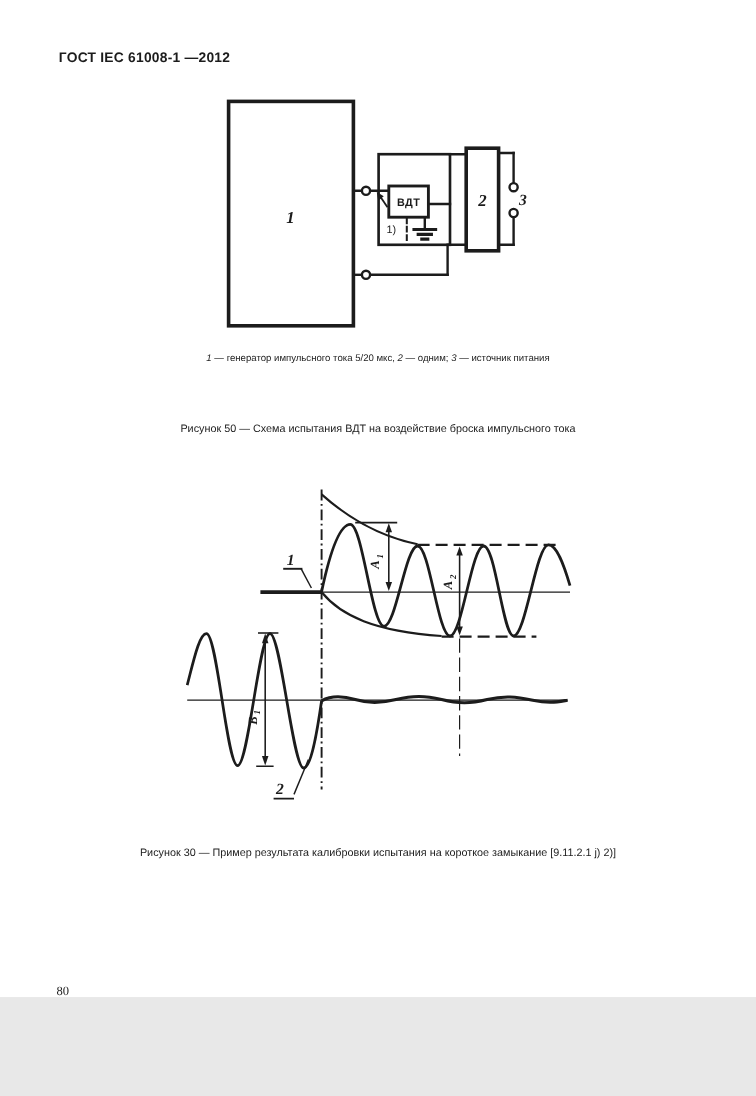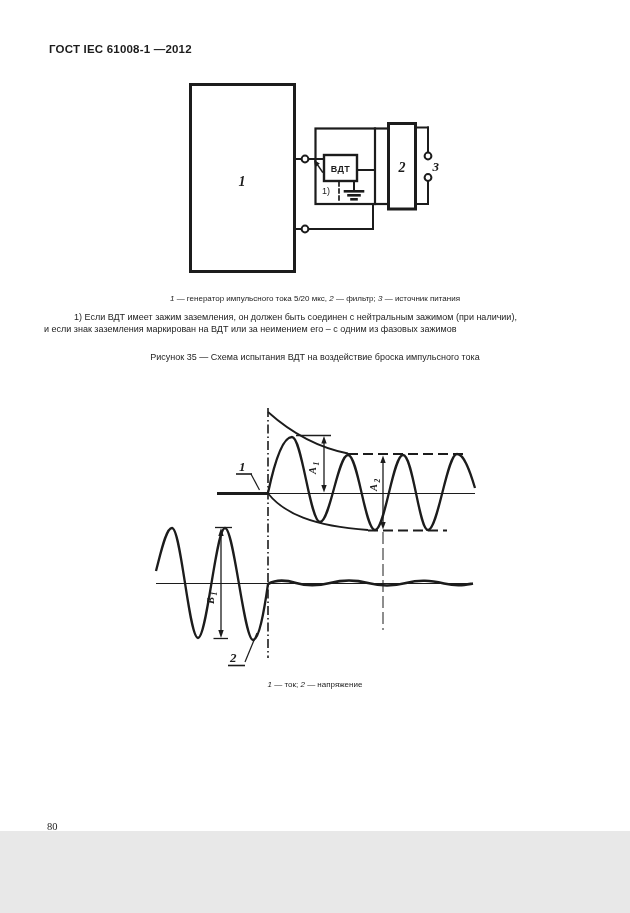--- a/index.html
+++ b/index.html
@@ -84,29 +84,25 @@
       <circle cx="428" cy="177.5" r="3.4" stroke-width="2" fill="#fff"></circle>
     </g>
     <text class="figlabel" x="242" y="186" text-anchor="middle">1</text>
     <text class="vdtlabel" x="340.5" y="171.5" text-anchor="middle">ВДТ</text>
     <text class="noteref" x="322" y="194">1)</text>
     <text class="figlabel" x="402" y="172" text-anchor="middle">2</text>
     <text class="figlabel-s" x="432.5" y="171">3</text>
   </svg>
 
   <div class="abs centered legend">
-    <i>1</i><span> — генератор импульсного тока 5/20 мкс, </span><i>2</i><span> — фильтр; </span><i>3</i><span> — источник питания</span>
+    <i>1</i><span> — генератор импульсного тока 5/20 мкс, </span><i>2</i><span> — одним; </span><i>3</i><span> — источник питания</span>
   </div>
 
-  <div class="abs note">
-    <div class="ln1">1) Если ВДТ имеет зажим заземления, он должен быть соединен с нейтральным зажимом (при наличии),</div>
-    <div>и если знак заземления маркирован на ВДТ или за неимением его – с одним из фазовых зажимов</div>
-  </div>
 
-  <div class="abs centered cap29">Рисунок 35 — Схема испытания ВДТ на воздействие броска импульсного тока</div>
+  <div class="abs centered cap29">Рисунок 50 — Схема испытания ВДТ на воздействие броска импульсного тока</div>
 
   <svg width="352" height="272" viewBox="140 400 352 272" style="left:140px;top:400px;">
     <g fill="none" stroke="#1c1c1c">
 
       <line x1="268" y1="408" x2="268" y2="658" stroke-width="1.6" stroke-dasharray="9 3 1.5 3"></line>
 
       <line x1="268" y1="493.5" x2="475" y2="493.5" stroke-width="1.1"></line>
       <line x1="217" y1="493.5" x2="268.5" y2="493.5" stroke-width="3.2"></line>
 
       <g stroke-width="1.8">
@@ -164,20 +160,18 @@
     <g transform="rotate(-90 374 484)">
       <text class="dimletter" x="367" y="487">A</text>
       <text class="dimsub" x="375.5" y="490">2</text>
     </g>
     <g transform="rotate(-90 211 597)">
       <text class="dimletter" x="204" y="600">B</text>
       <text class="dimsub" x="212.5" y="603">1</text>
     </g>
   </svg>
 
-  <div class="abs centered legend2">
-    <i>1</i><span> — ток; </span><i>2</i><span> — напряжение</span>
-  </div>
 
+  <div class="abs centered cap30">Рисунок 30 — Пример результата калибровки испытания на короткое замыкание [9.11.2.1 j) 2)]</div>
 
   <div class="abs pagenum">80</div>
 
 </div>
 
 </body></html>

